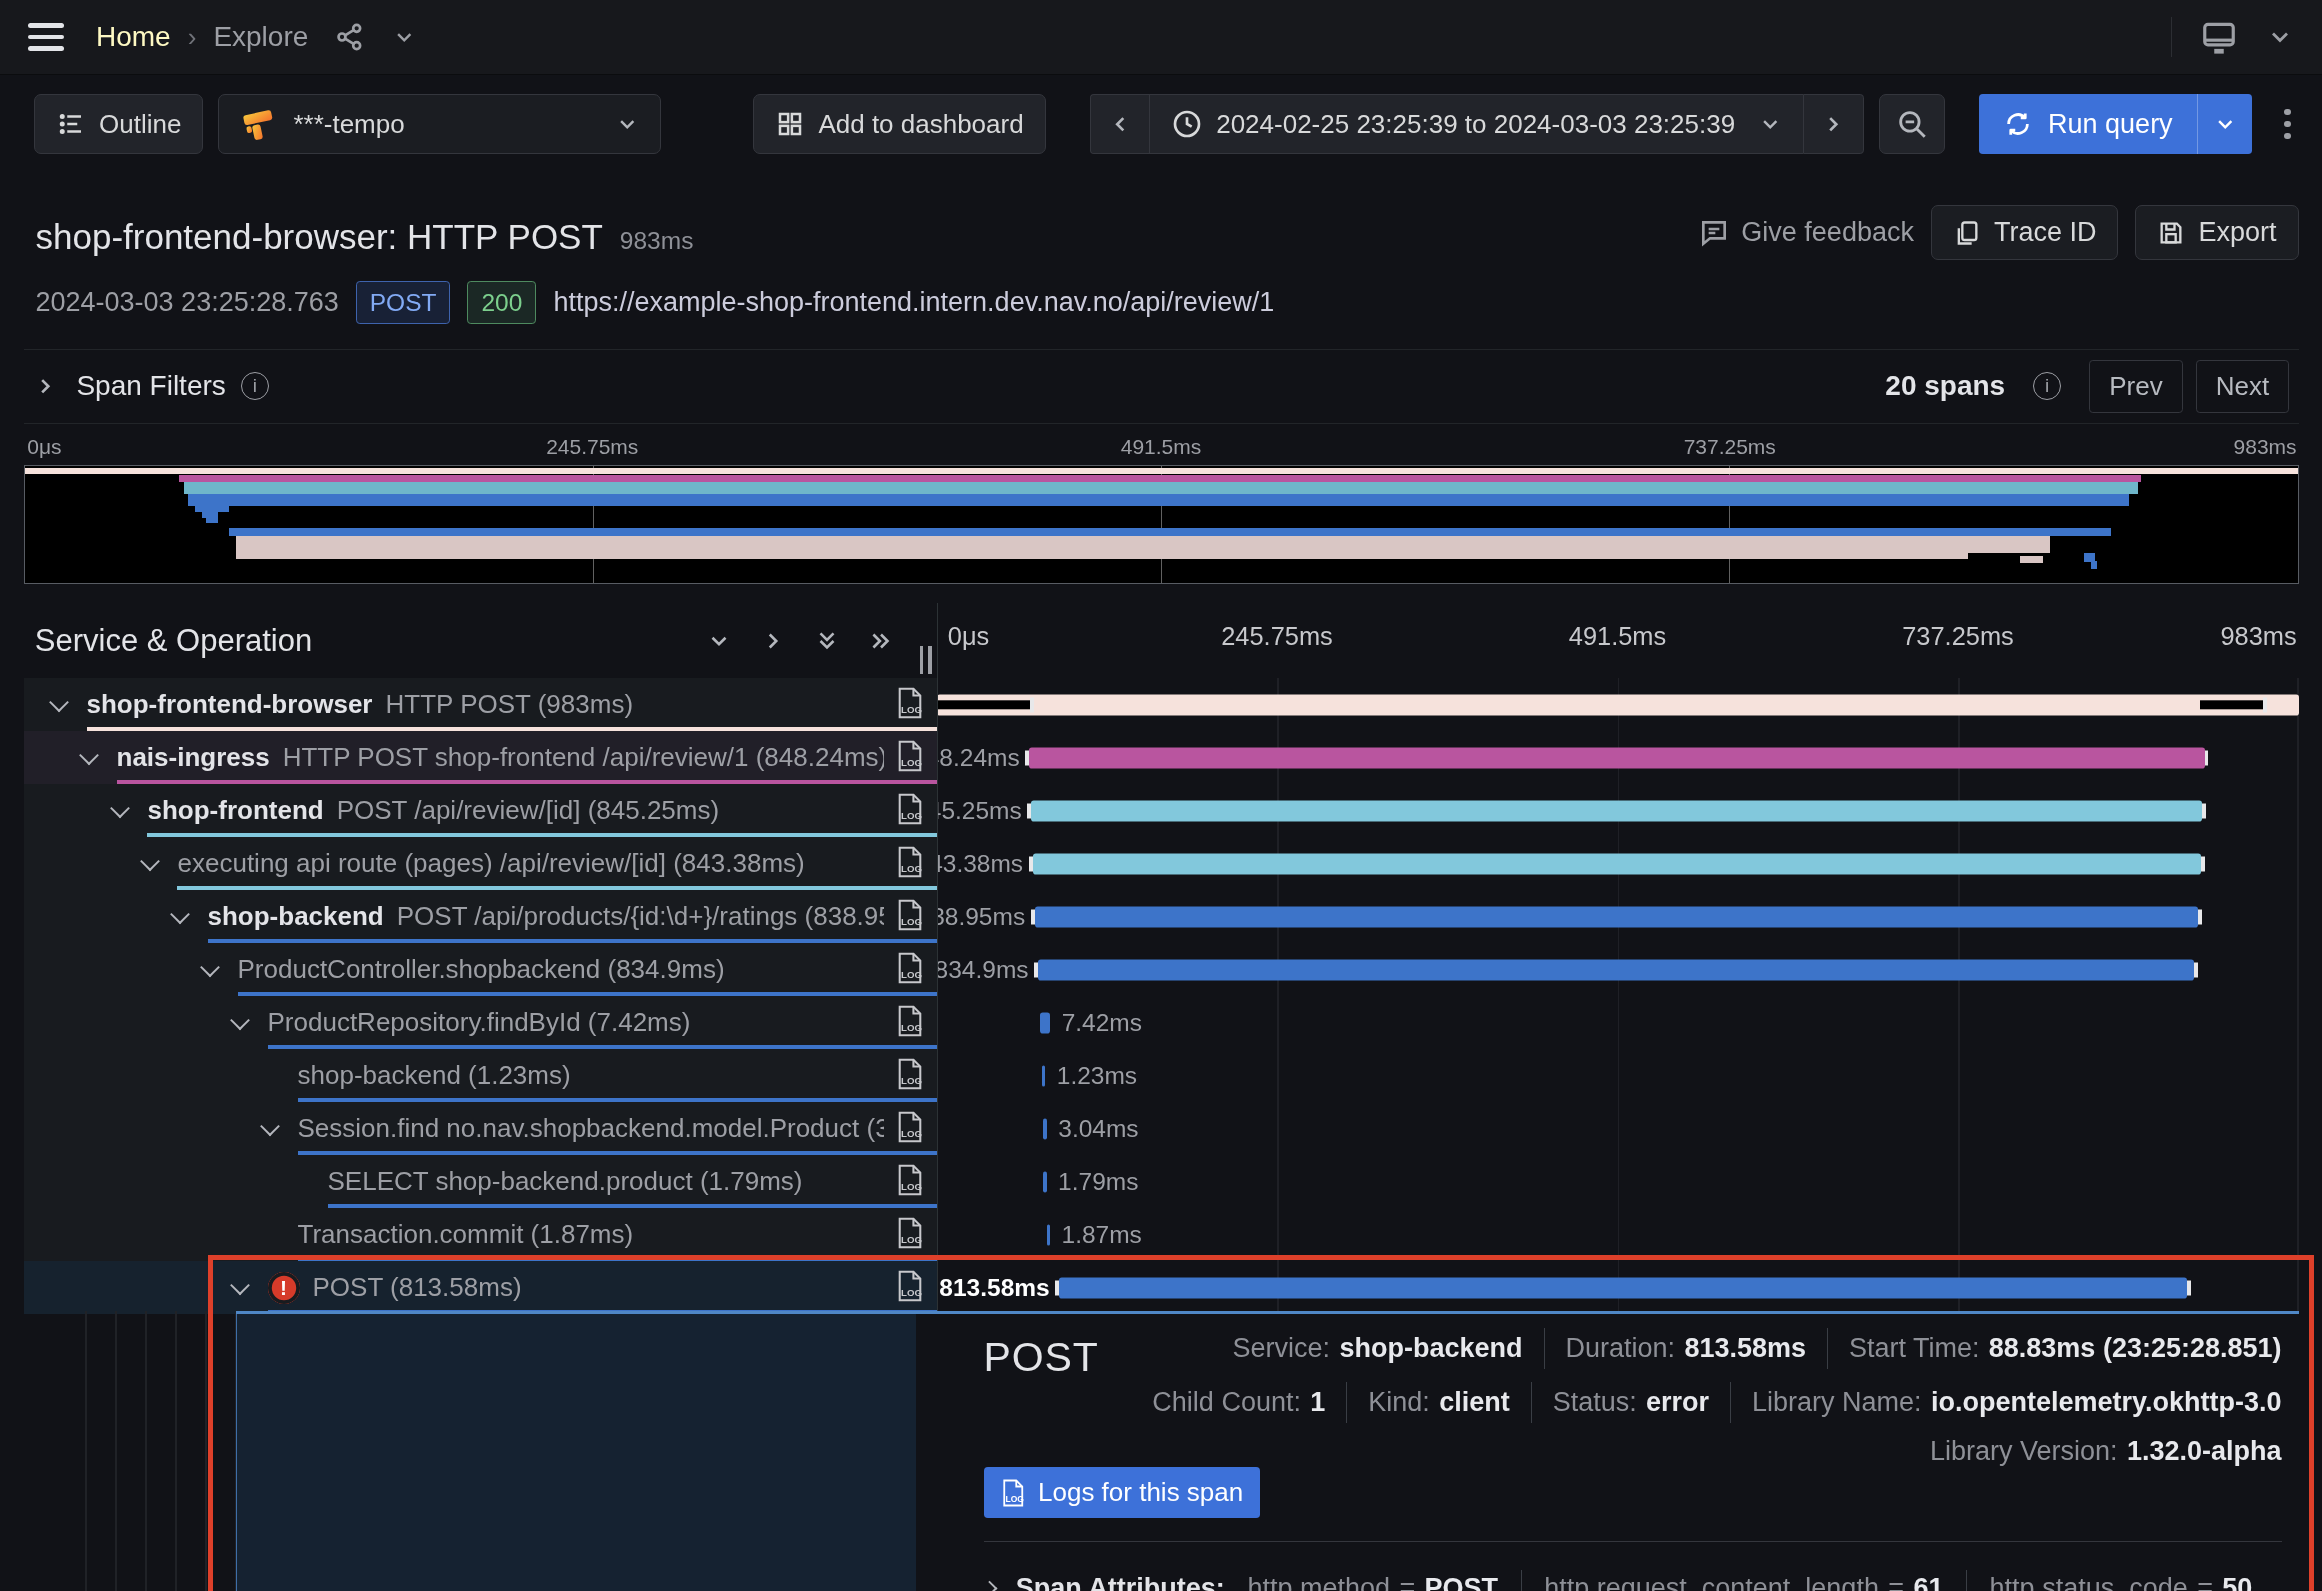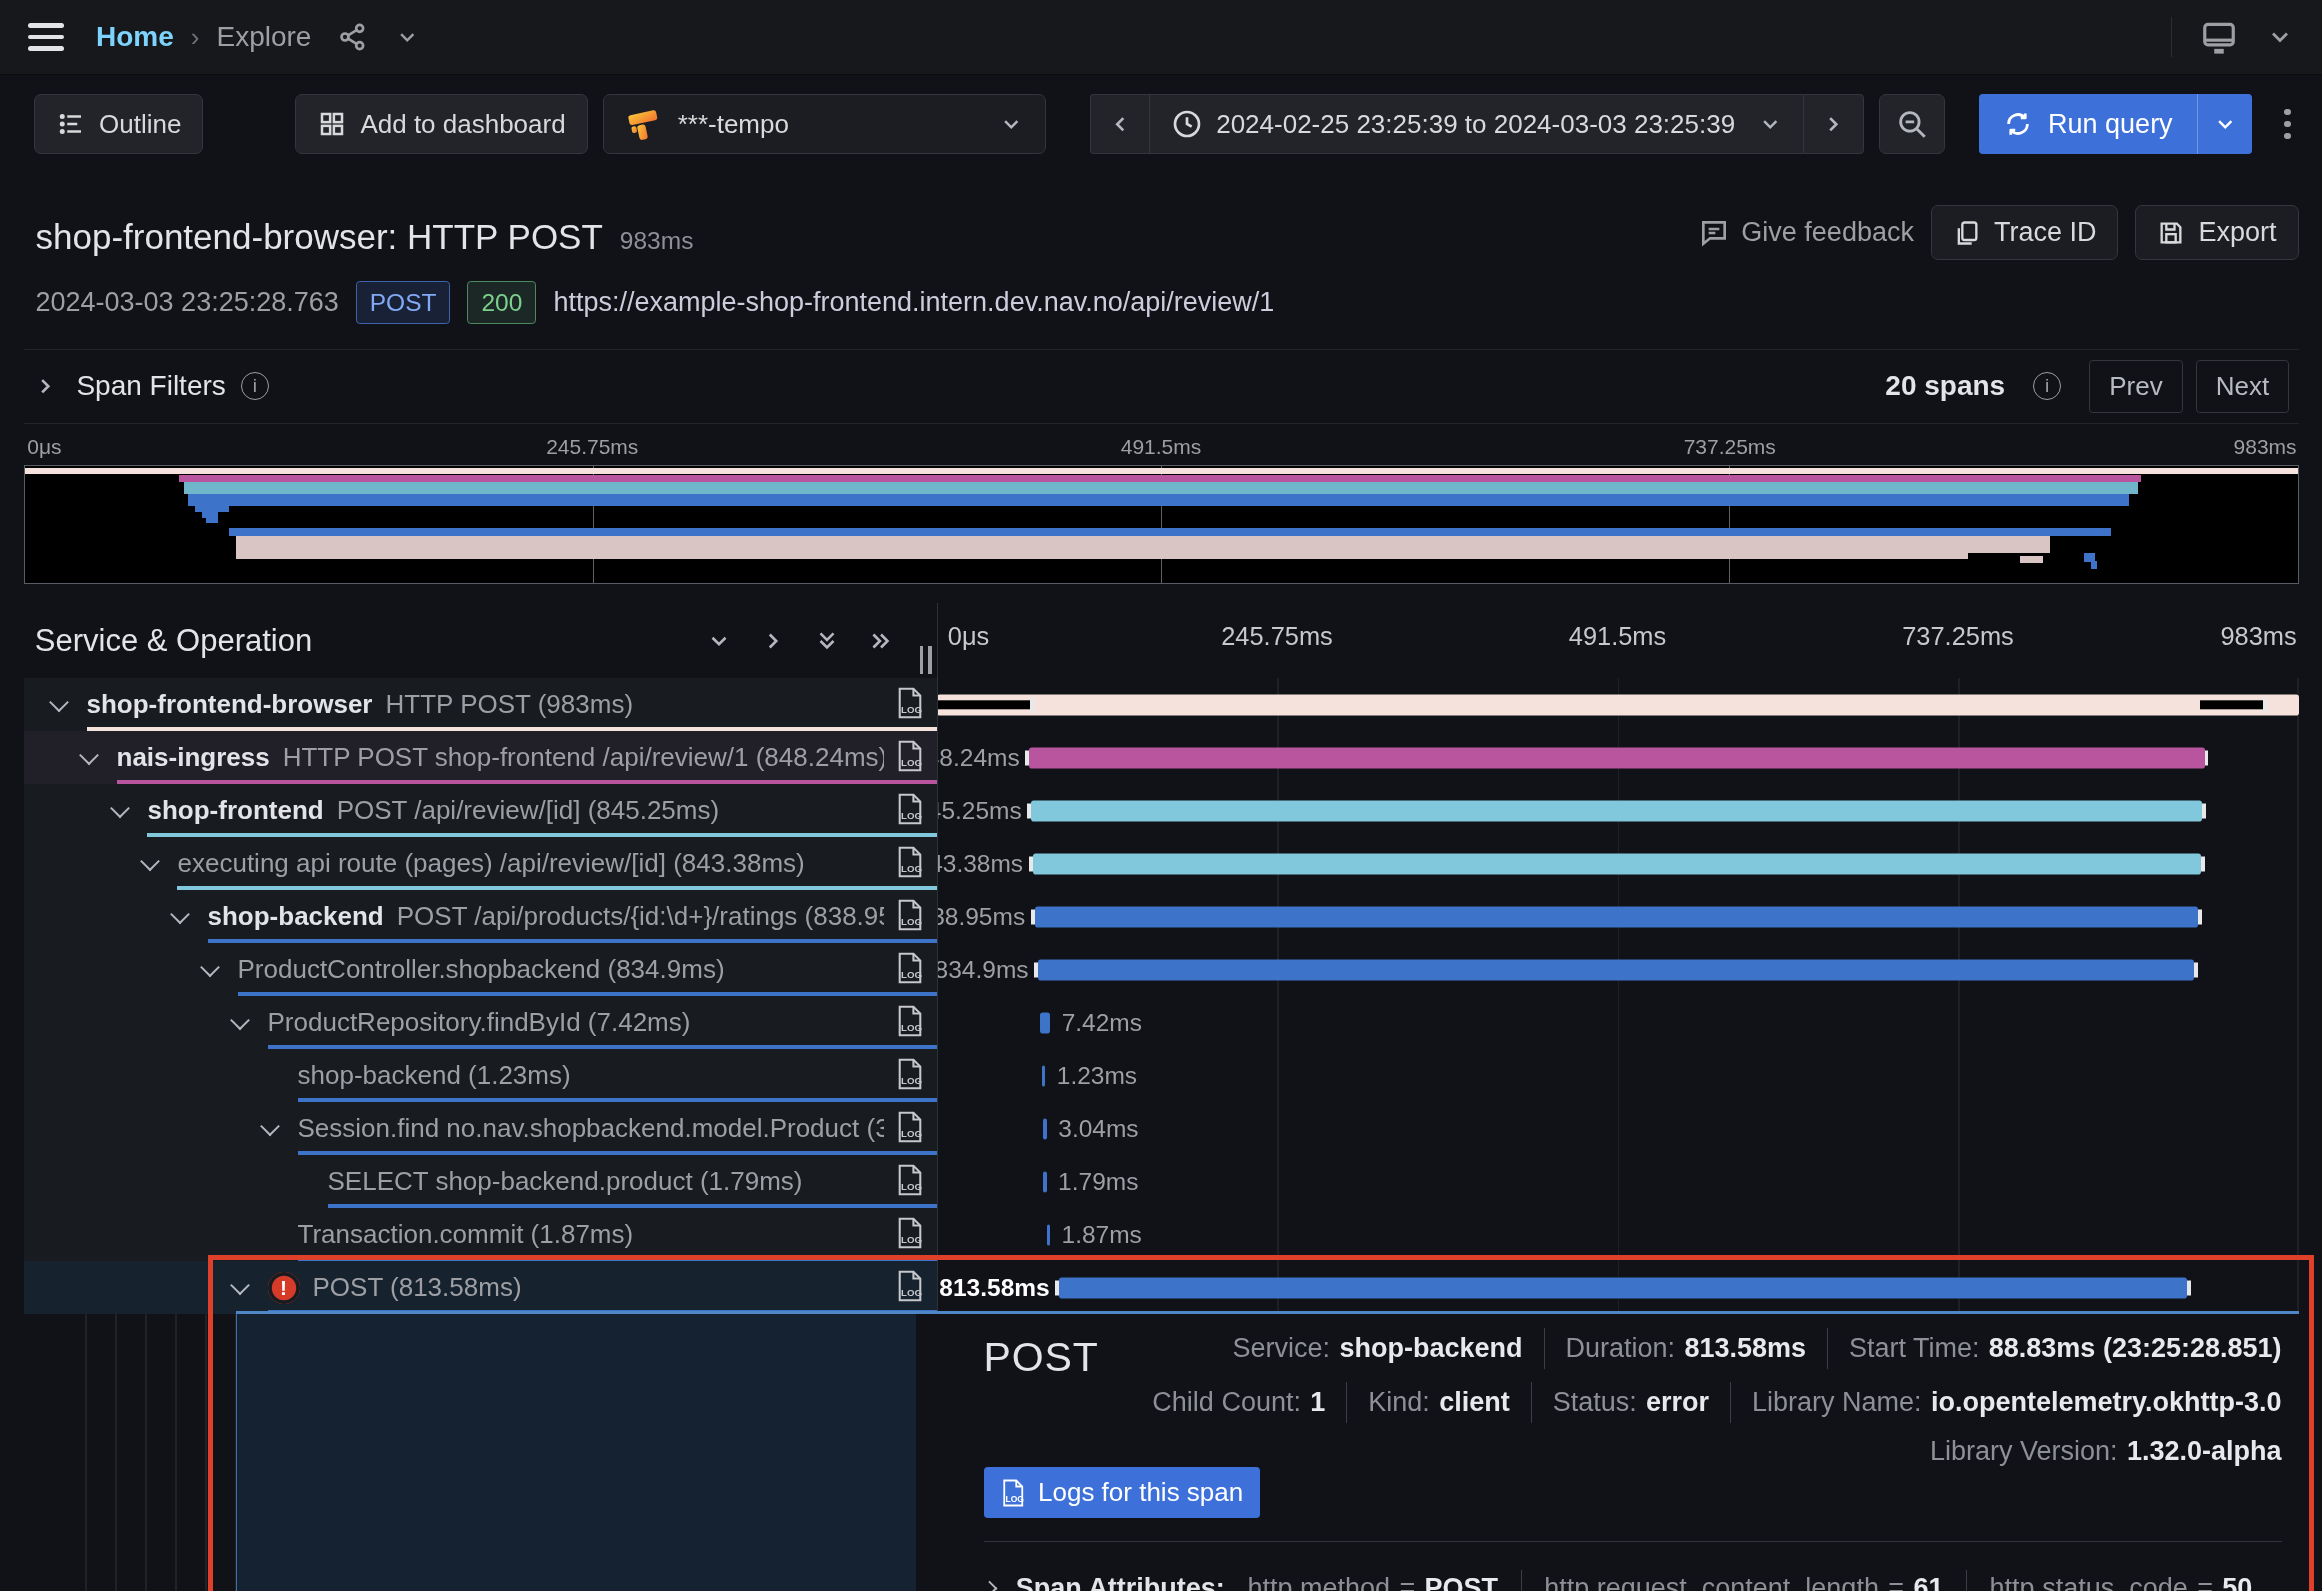--- a/index.html
+++ b/index.html
@@ -4,21 +4,21 @@
 <style>
   * { margin:0; padding:0; box-sizing:border-box; }
   html,body { width:2322px; height:1591px; overflow:hidden; background:#111217;
     font-family:"Liberation Sans", sans-serif; color:#d8d9da; }
 
   
   .topnav { height:75px; display:flex; align-items:center; padding:0 28px;
     background:#17181c; border-bottom:0.9px solid #0b0c0e; }
   .burger { width:36px; display:flex; flex-direction:column; gap:6.6px; cursor:pointer; }
   .burger i { display:block; height:4.7px; background:#e3e4e8; border-radius:2.8px; }
-  .crumb { font-size:28px; margin-left:32px; font-weight:700; color:#7dd3fc; }
+  .crumb { font-size:28px; margin-left:32px; font-weight:400; color:#fef9c3; }
   .crumb.dim { color:#9d9fa5; font-weight:400; }
   .crumb-sep { color:#707279; font-size:26px; margin-left:17px; margin-right:-15px; }
   .nav-ic { color:#9d9fa5; margin-left:26px; display:flex; align-items:center; }
   .nav-right { margin-left:auto; display:flex; align-items:center; gap:28px; color:#9d9fa5; }
   .vdiv { width:0.9px; height:40px; background:#2c2e33; }
 
   
   .toolbar { display:flex; align-items:center; padding:19px 28px 19px 34px; background:#111217; }
   .btn { height:60px; display:flex; align-items:center; gap:13px; padding:0 21px;
     background:#22242a; border:0.9px solid #34363d; border-radius:7px; font-size:26px;
@@ -192,49 +192,49 @@
     <svg width="30" height="30" viewBox="0 0 24 24" fill="none" stroke="currentColor" stroke-width="2">
       <circle cx="5" cy="6" r="1" fill="currentColor"></circle>
         <path d="M9 6h11"></path>
         <circle cx="5" cy="12" r="1" fill="currentColor"></circle>
         <path d="M9 12h8"></path>
         <circle cx="5" cy="18" r="1" fill="currentColor"></circle>
         <path d="M9 18h11"></path>
       </svg>
     <span>Outline</span>
   </div>
-  <div class="btn" style="margin-left:92px">
-    <svg width="30" height="30" viewBox="0 0 24 24" fill="none" stroke="currentColor" stroke-width="2">
-      <rect x="4" y="4" width="6.5" height="6.5"></rect>
-        <rect x="13.5" y="4" width="6.5" height="6.5"></rect>
-      <rect x="4" y="13.5" width="6.5" height="6.5"></rect>
-        <rect x="13.5" y="13.5" width="6.5" height="6.5"></rect>
-      </svg>
-    <span>Add to dashboard</span>
-  </div>
   <div class="btn ds-picker">
     <svg width="40" height="40" viewBox="0 0 24 24">
       <defs>
           <linearGradient id="tg" x1="0" y1="0" x2="1" y2="1">
         <stop offset="0" stop-color="#f8c73c"></stop>
             <stop offset="1" stop-color="#f4722c"></stop>
           </linearGradient>
         </defs>
       <g transform="rotate(-12 12 12)">
         <rect x="3" y="5" width="17" height="6" rx="1.6" fill="url(#tg)"></rect>
         <rect x="7" y="12" width="5" height="9" rx="1.6" fill="url(#tg)"></rect>
         <rect x="3.5" y="12" width="3" height="4" rx="1.2" fill="url(#tg)"></rect>
       </g>
       </svg>
     <span>***-tempo</span>
     <span class="chev-end">
       <svg width="24.5" height="24.5" viewBox="0 0 24 24" fill="none" stroke="#b4b7bd" stroke-width="2.4">
           <path d="M6 9l6 6 6-6"></path>
         </svg>
       </span>
+  </div>
+  <div class="btn" style="margin-left:92px">
+    <svg width="30" height="30" viewBox="0 0 24 24" fill="none" stroke="currentColor" stroke-width="2">
+      <rect x="4" y="4" width="6.5" height="6.5"></rect>
+        <rect x="13.5" y="4" width="6.5" height="6.5"></rect>
+      <rect x="4" y="13.5" width="6.5" height="6.5"></rect>
+        <rect x="13.5" y="13.5" width="6.5" height="6.5"></rect>
+      </svg>
+    <span>Add to dashboard</span>
   </div>
   <div class="grp">
     <div class="btn" style="padding:0 17px">
       <svg width="24.5" height="24.5" viewBox="0 0 24 24" fill="none" stroke="#b4b7bd" stroke-width="2.6">
           <path d="M15 6l-6 6 6 6"></path>
         </svg>
       </div>
     <div class="btn">
       <svg width="32" height="32" viewBox="0 0 24 24" fill="none" stroke="currentColor" stroke-width="2">
         <circle cx="12" cy="12" r="9"></circle>

